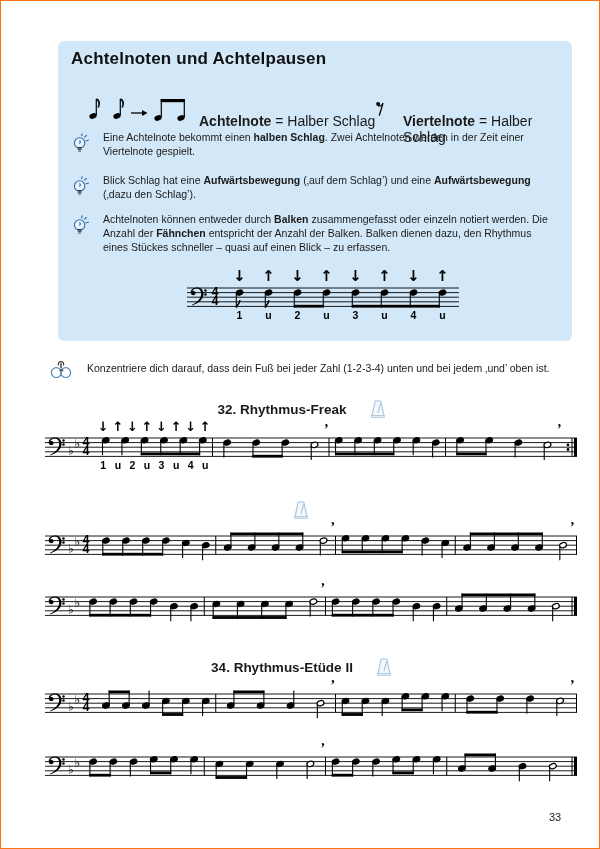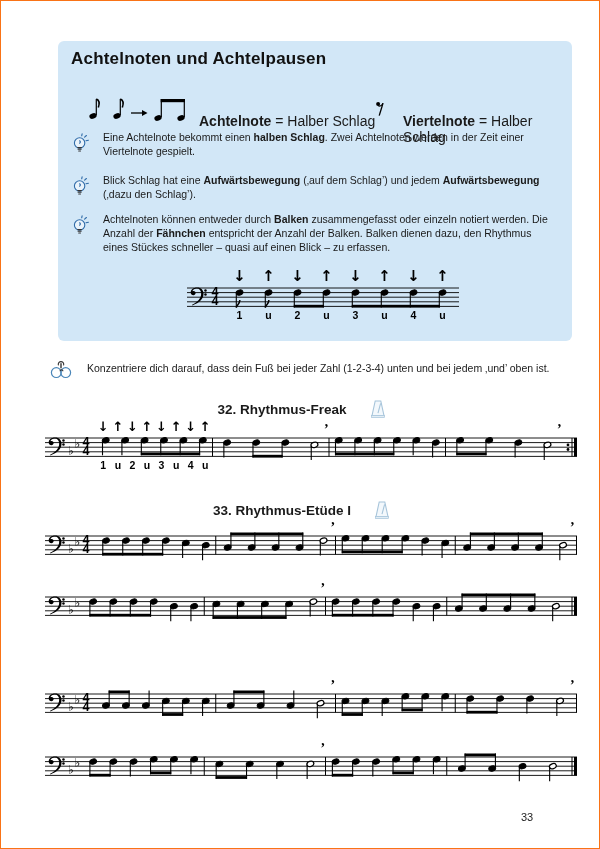--- a/index.html
+++ b/index.html
@@ -21,21 +21,21 @@
   #staff-32{left:38px;top:410px;}
   #staff-33a{left:38px;top:514px;}
   #staff-33b{left:38px;top:580px;}
   #staff-34a{left:38px;top:672px;}
   #staff-34b{left:38px;top:742px;}
   .focus-row{position:absolute;left:48px;top:356px;width:516px;display:flex;gap:13px;align-items:flex-start;}
   .focus-row p{margin:4px 0 4px 0;font-size:10.5px;line-height:1.35;}
   .ex-heading{position:absolute;left:0;width:600px;display:flex;justify-content:center;align-items:center;
               gap:24px;font-size:13.5px;font-weight:bold;}
   #h32{top:399px;} #h33{top:500px;} #h34{top:657px;}
-  .page-number{position:absolute;left:520px;top:810px;font-size:11px;color:#222;}
+  .page-number{position:absolute;left:548px;top:810px;font-size:11px;color:#222;}
   b{font-weight:bold;}
 </style>
 </head>
 <body>
 
 <div class="page">
 
   <section class="info-box">
     <h1 class="box-title">Achtelnoten und Achtelpausen</h1>
 
@@ -77,21 +77,21 @@
         </div>
         <div class="tip tip-2">
   <svg class="bulb" width="21" height="24" viewBox="0 0 21 24">
     <g fill="none" stroke="#2f6ba8" stroke-width="1.1" stroke-linecap="round">
       <circle cx="8.6" cy="11" r="5.2" fill="#e9f3fb"></circle>
       <path d="M8.6,8.8 q1.6,1.2 0,2.4"></path>
       <path d="M13.6,5.2 L15.4,3.5 M15,8.8 L17.4,8.2 M10.7,3.8 L11.1,1.8"></path>
       <path d="M6.8,15.6 L10.4,15.6 M7.1,17.3 L10.1,17.3 M7.7,19 L9.5,19" stroke="#333333"></path>
     </g>
   </svg>
-<p><span>Blick Schlag hat eine </span><b>Aufwärtsbewegung</b><span> (‚auf dem Schlag’) und jedem </span><b>Aufwärtsbewegung</b><span> (‚dazu den Schlag’).</span></p>
+<p><span>Blick Schlag hat eine </span><b>Aufwärtsbewegung</b><span> (‚auf dem Schlag’) und eine </span><b>Aufwärtsbewegung</b><span> (‚dazu den Schlag’).</span></p>
         </div>
         <div class="tip tip-3">
   <svg class="bulb" width="21" height="24" viewBox="0 0 21 24">
     <g fill="none" stroke="#2f6ba8" stroke-width="1.1" stroke-linecap="round">
       <circle cx="8.6" cy="11" r="5.2" fill="#e9f3fb"></circle>
       <path d="M8.6,8.8 q1.6,1.2 0,2.4"></path>
       <path d="M13.6,5.2 L15.4,3.5 M15,8.8 L17.4,8.2 M10.7,3.8 L11.1,1.8"></path>
       <path d="M6.8,15.6 L10.4,15.6 M7.1,17.3 L10.1,17.3 M7.7,19 L9.5,19" stroke="#333333"></path>
     </g>
   </svg>
@@ -252,21 +252,20 @@
       <ellipse cx="508.4375" cy="33.900000000000006" rx="3.5" ry="2.55" transform="rotate(-18 508.4375 33.900000000000006)" fill="#fff" stroke="#000" stroke-width="1.3"></ellipse>
       <line x1="505.2375" y1="34.7" x2="505.2375" y2="48.900000000000006" stroke="#000" stroke-width="1.1"></line>
       <text x="518" y="23" font-size="14" font-weight="bold" font-family="Liberation Serif, serif">’</text>
       <circle cx="529" cy="33.900000000000006" r="1.4" fill="#000"></circle>
       <circle cx="529" cy="38.5" r="1.4" fill="#000"></circle>
       <line x1="533" y1="27" x2="533" y2="45.4" stroke="#000" stroke-width="1"></line>
       <rect x="535" y="27" width="3" height="18.4" fill="#000"></rect>
     </svg>
 
   <div id="h33" class="ex-heading">
-    <span>33. Rhythmus-Etüde I</span>
     <svg width="14" height="19" viewBox="0 0 14 19">
       <path d="M4.2,1 L9.8,1 L13,15.6 L1,15.6 Z" fill="#f3f8fc" stroke="#a6c4da" stroke-width="1.1"></path>
       <line x1="7" y1="13.2" x2="9.6" y2="3.4" stroke="#a6c4da" stroke-width="1.1"></line>
       <rect x="0.6" y="15.4" width="12.8" height="2.2" fill="#e2edf5" stroke="#a6c4da" stroke-width="0.7"></rect>
     </svg>
   </div>
   <svg id="staff-33a" class="staff" width="542" height="58" viewBox="0 0 542 58">
       <line x1="6" y1="21" x2="538" y2="21" stroke="#000" stroke-width="0.9"></line>
       <line x1="6" y1="25.6" x2="538" y2="25.6" stroke="#000" stroke-width="0.9"></line>
       <line x1="6" y1="30.2" x2="538" y2="30.2" stroke="#000" stroke-width="0.9"></line>
@@ -398,20 +397,28 @@
       <ellipse cx="468.375" cy="27.5" rx="3.5" ry="2.55" transform="rotate(-18 468.375 27.5)" fill="#000" stroke="#000" stroke-width="1"></ellipse>
       <line x1="471.575" y1="26.7" x2="471.575" y2="12.5" stroke="#000" stroke-width="1.1"></line>
       <ellipse cx="492.625" cy="27.5" rx="3.5" ry="2.55" transform="rotate(-18 492.625 27.5)" fill="#000" stroke="#000" stroke-width="1"></ellipse>
       <line x1="495.825" y1="26.7" x2="495.825" y2="12.5" stroke="#000" stroke-width="1.1"></line>
       <ellipse cx="516.875" cy="25.2" rx="3.5" ry="2.55" transform="rotate(-18 516.875 25.2)" fill="#fff" stroke="#000" stroke-width="1.3"></ellipse>
       <line x1="513.675" y1="26" x2="513.675" y2="40.2" stroke="#000" stroke-width="1.1"></line>
       <line x1="533" y1="16" x2="533" y2="34.4" stroke="#000" stroke-width="1"></line>
       <rect x="535" y="16" width="3" height="18.4" fill="#000"></rect>
     </svg>
 
+  <div id="h34" class="ex-heading">
+    <span>34. Rhythmus-Etüde II</span>
+    <svg width="14" height="19" viewBox="0 0 14 19">
+      <path d="M4.2,1 L9.8,1 L13,15.6 L1,15.6 Z" fill="#f3f8fc" stroke="#a6c4da" stroke-width="1.1"></path>
+      <line x1="7" y1="13.2" x2="9.6" y2="3.4" stroke="#a6c4da" stroke-width="1.1"></line>
+      <rect x="0.6" y="15.4" width="12.8" height="2.2" fill="#e2edf5" stroke="#a6c4da" stroke-width="0.7"></rect>
+    </svg>
+  </div>
   <svg id="staff-34a" class="staff" width="542" height="58" viewBox="0 0 542 58">
       <line x1="6" y1="21" x2="538" y2="21" stroke="#000" stroke-width="0.9"></line>
       <line x1="6" y1="25.6" x2="538" y2="25.6" stroke="#000" stroke-width="0.9"></line>
       <line x1="6" y1="30.2" x2="538" y2="30.2" stroke="#000" stroke-width="0.9"></line>
       <line x1="6" y1="34.8" x2="538" y2="34.8" stroke="#000" stroke-width="0.9"></line>
       <line x1="6" y1="39.4" x2="538" y2="39.4" stroke="#000" stroke-width="0.9"></line>
       <g transform="translate(9,20.2) scale(1.2)">
         <path d="M6.0,0.3 C2.6,0.3 0.6,2.2 0.6,4.4 C0.6,5.8 1.6,6.7 2.8,6.7 C3.9,6.7 4.7,5.9 4.7,4.9 C4.7,3.9 3.9,3.2 2.9,3.2 C2.6,3.2 2.3,3.3 2.0,3.4 C2.5,2.0 3.9,1.1 5.6,1.1 C7.9,1.1 9.3,2.8 9.3,5.4 C9.3,9.1 6.4,12.4 1.7,14.6 L2.0,15.2 C7.8,13.1 11.3,9.6 11.3,5.5 C11.3,2.4 9.2,0.3 6.0,0.3 Z" fill="#000"></path>
         <circle cx="12.9" cy="2.7" r="1.05" fill="#000"></circle>
         <circle cx="12.9" cy="6" r="1.05" fill="#000"></circle>

